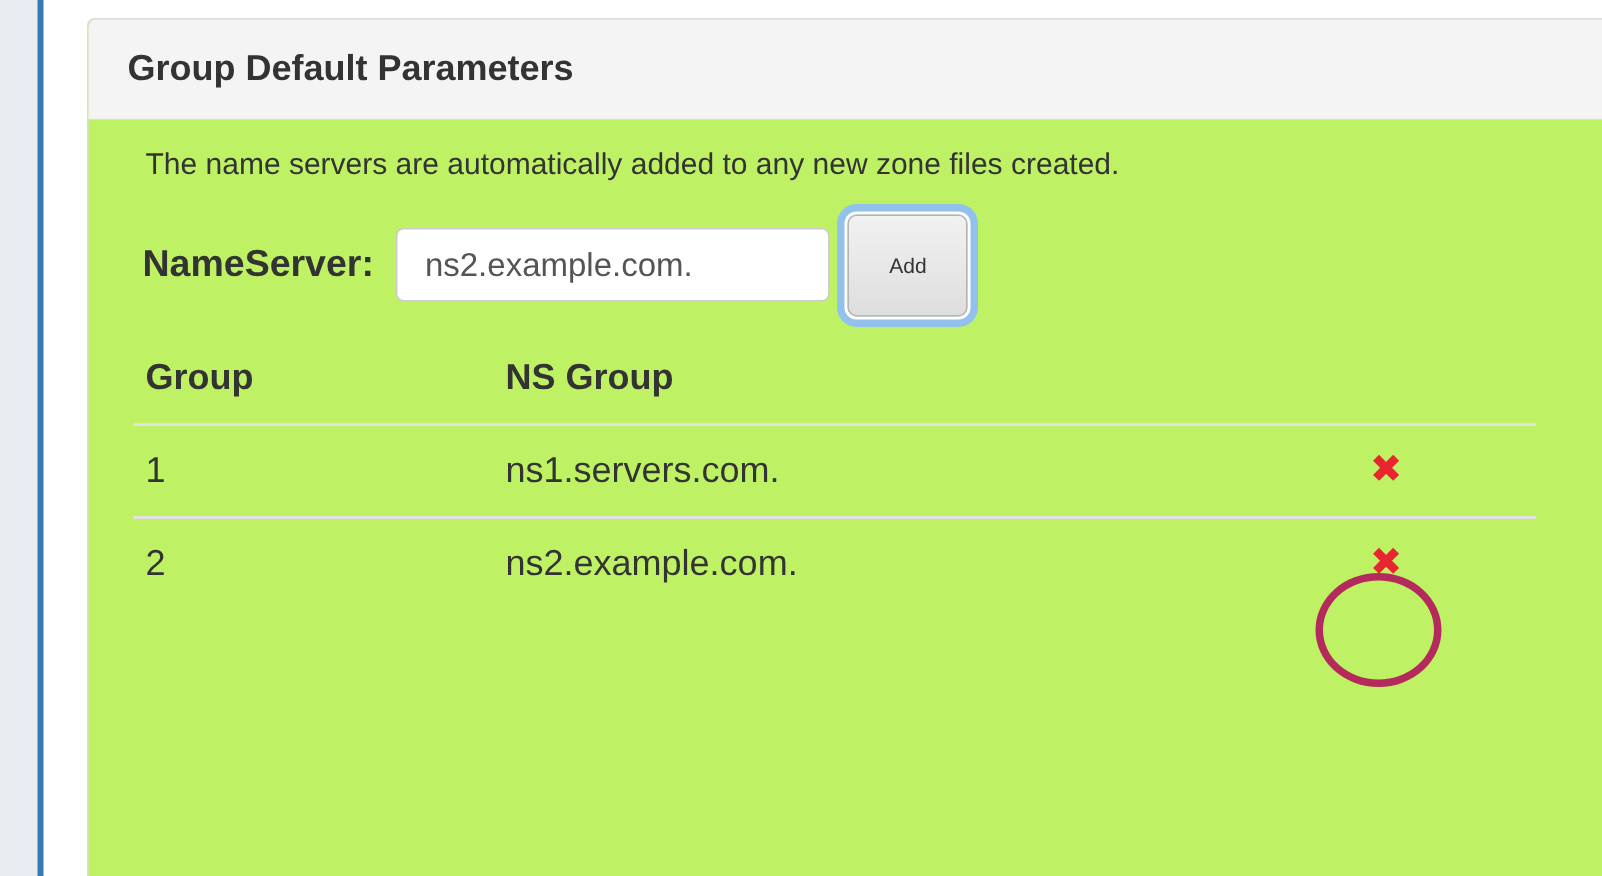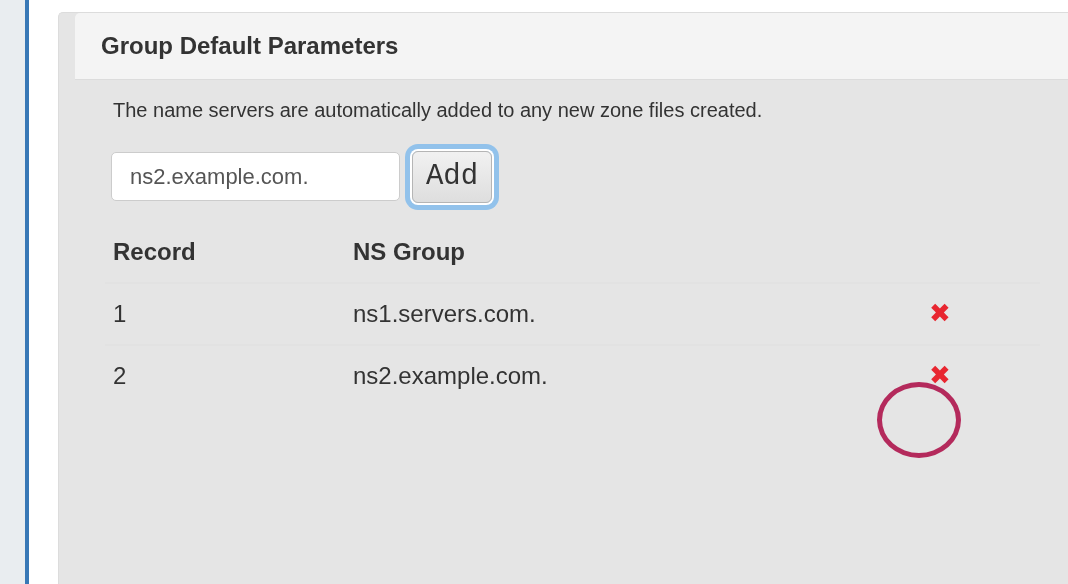--- a/index.html
+++ b/index.html
@@ -17,25 +17,24 @@
     background: #e9edf0;
   }
   .accent-line {
     position: absolute; left: 25px; top: 0;
     width: 4px; height: 584px;
     background: #3878b6;
   }
   .panel {
     position: absolute; left: 58px; top: 12px;
     width: 1010px; height: 572px;
-    background: #e5e5e5;
+    background: #bef264;
     border: 1px solid #dcdcdc;
     border-right: none; border-bottom: none;
     border-radius: 5px 0 0 0;
-    padding-left: 16px;
   }
   .panel-header {
     height: 67px;
     background: #f4f4f4;
     border-bottom: 1px solid #dcdcdc;
     border-radius: 5px 0 0 0;
     display: flex; align-items: center;
     padding-left: 26px;
   }
   .panel-title {
@@ -63,25 +62,25 @@
   .ns-input {
     width: 289px; height: 49px;
     border: 1px solid #cccccc; border-radius: 5px;
     font-family: "Liberation Sans", "DejaVu Sans", sans-serif;
     font-size: 22px; color: #555;
     padding: 0 0 0 18px;
     outline: none; background: #fff;
   }
   .add-btn {
     margin-left: 12px;
-    width: 80px; height: 52px;
+    width: 80px; height: 68px;
     border: 1px solid #b5b5b5; border-radius: 6px;
     background: linear-gradient(180deg, #f1f1f1 0%, #dedede 100%);
-    font-family: Liberation Mono, monospace;
-    font-size: 29px; color: #333;
+    font-family: Liberation Sans, sans-serif;
+    font-size: 14px; color: #333;
     cursor: pointer;
     box-shadow: 0 0 0 2px #ffffff, 0 0 0 7px #92c2eb;
   }
   table.ns-table {
     table-layout: fixed;
     width: 935px;
     margin: 28px 0 0 4px;
     border-collapse: collapse;
   }
   .ns-table th {
@@ -123,28 +122,29 @@
 <div class="accent-line"></div>
 
 <div class="panel">
   <div class="panel-header">
     <span class="panel-title">Group Default Parameters</span>
   </div>
   <div class="panel-body">
     <p class="description">The name servers are automatically added to any new zone files created.</p>
 
     <div class="form-row">
+      <label class="ns-label">NameServer:</label>
       <input class="ns-input" type="text" value="ns2.example.com." style="">
       <button class="add-btn">Add</button>
     </div>
 
     <table class="ns-table">
       <thead>
         <tr>
-          <th class="col-order">Record</th>
+          <th class="col-order">Group</th>
           <th class="col-record">NS Group</th>
           <th class="col-action"></th>
         </tr>
       </thead>
       <tbody>
         <tr>
           <td>1</td>
           <td>ns1.servers.com.</td>
           <td class="action-cell">
             <span class="x-icon">✖</span>

